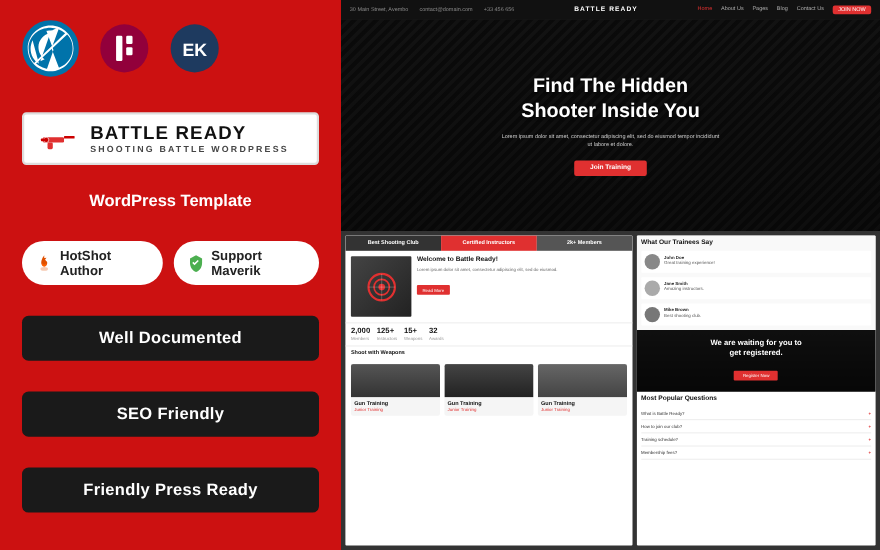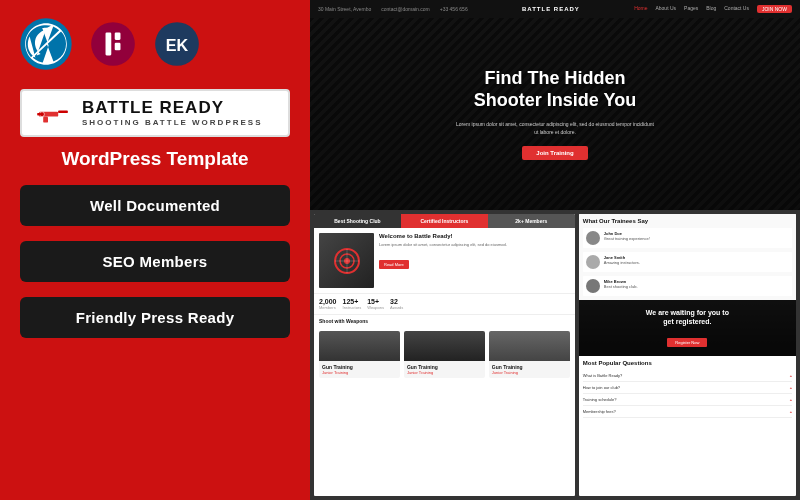--- a/index.html
+++ b/index.html
@@ -12,21 +12,21 @@
     }
 
     
     .left-panel {
       width: 310px;
       min-width: 310px;
       background-color: #cc1111;
       padding: 18px 20px;
       display: flex;
       flex-direction: column;
-      gap: 15px;
+      gap: 28px;
     }
 
     .icon-row {
       display: flex;
       align-items: center;
       gap: 18px;
       margin-bottom: 4px;
     }
 
     
@@ -77,21 +77,21 @@
 
     .logo-subtitle {
       font-size: 8px;
       color: #444;
       letter-spacing: 2px;
       font-weight: 600;
     }
 
     .template-label {
       color: white;
-      font-size: 19px;
+      font-size: 15px;
       font-weight: 700;
       text-align: center;
       margin-top: -4px;
     }
 
     .badge-row {
       display: flex;
       gap: 10px;
       align-items: center;
     }
@@ -493,23 +493,42 @@
       <rect x="2" y="20" width="6" height="4" rx="1" fill="#cc0000"></rect>
     </svg>
     <div class="logo-text-block">
       <span class="logo-title">BATTLE READY</span>
       <span class="logo-subtitle">SHOOTING BATTLE WORDPRESS</span>
     </div>
   </div>
 
   <div class="template-label">WordPress Template</div>
 
+  <div class="badge-row">
+    <div class="badge">
+
+      <svg class="badge-icon" viewBox="0 0 24 24">
+        <path d="M12 2C12 2 8 7 8 12c0 2.2 1.8 4 4 4s4-1.8 4-4c0-1-.4-2-1-2.7C14.6 10.8 14 12 12 12c0-2 1-5 3-7-3 0-5.5 2.5-5.5 6C9.5 13.4 10.6 15 12 15s2.5-1.6 2.5-3.7C14.5 9.5 13.5 7 12 5.5" fill="#e05000"></path>
+        <ellipse cx="12" cy="20" rx="5" ry="2.5" fill="#e05000" opacity="0.3"></ellipse>
+        <path d="M9 14c0 1.7 1.3 3 3 3s3-1.3 3-3c0-.8-.3-1.5-.8-2C14 13 13.5 14 12 14s-2-.8-2-2c-.6.5-1 1.3-1 2z" fill="#ff6000"></path>
+      </svg>
+      <span>HotShot Author</span>
+    </div>
+    <div class="badge">
+
+      <svg class="badge-icon" viewBox="0 0 24 24">
+        <path d="M12 2L4 6v6c0 5.5 3.4 10.7 8 12 4.6-1.3 8-6.5 8-12V6L12 2z" fill="#4CAF50"></path>
+        <path d="M10 15l-3-3 1.4-1.4 1.6 1.6 4.2-4.2 1.4 1.4L10 15z" fill="white"></path>
+      </svg>
+      <span>Support Maverik</span>
+    </div>
+  </div>
 
   <div class="feature-pill">Well Documented</div>
-  <div class="feature-pill">SEO Members</div>
+  <div class="feature-pill">SEO Friendly</div>
   <div class="feature-pill">Friendly Press Ready</div>
 
 </div>
 
 <div class="right-panel">
   <div class="mockup-container">
 
     <div class="site-top">
 
       <div class="site-nav">

